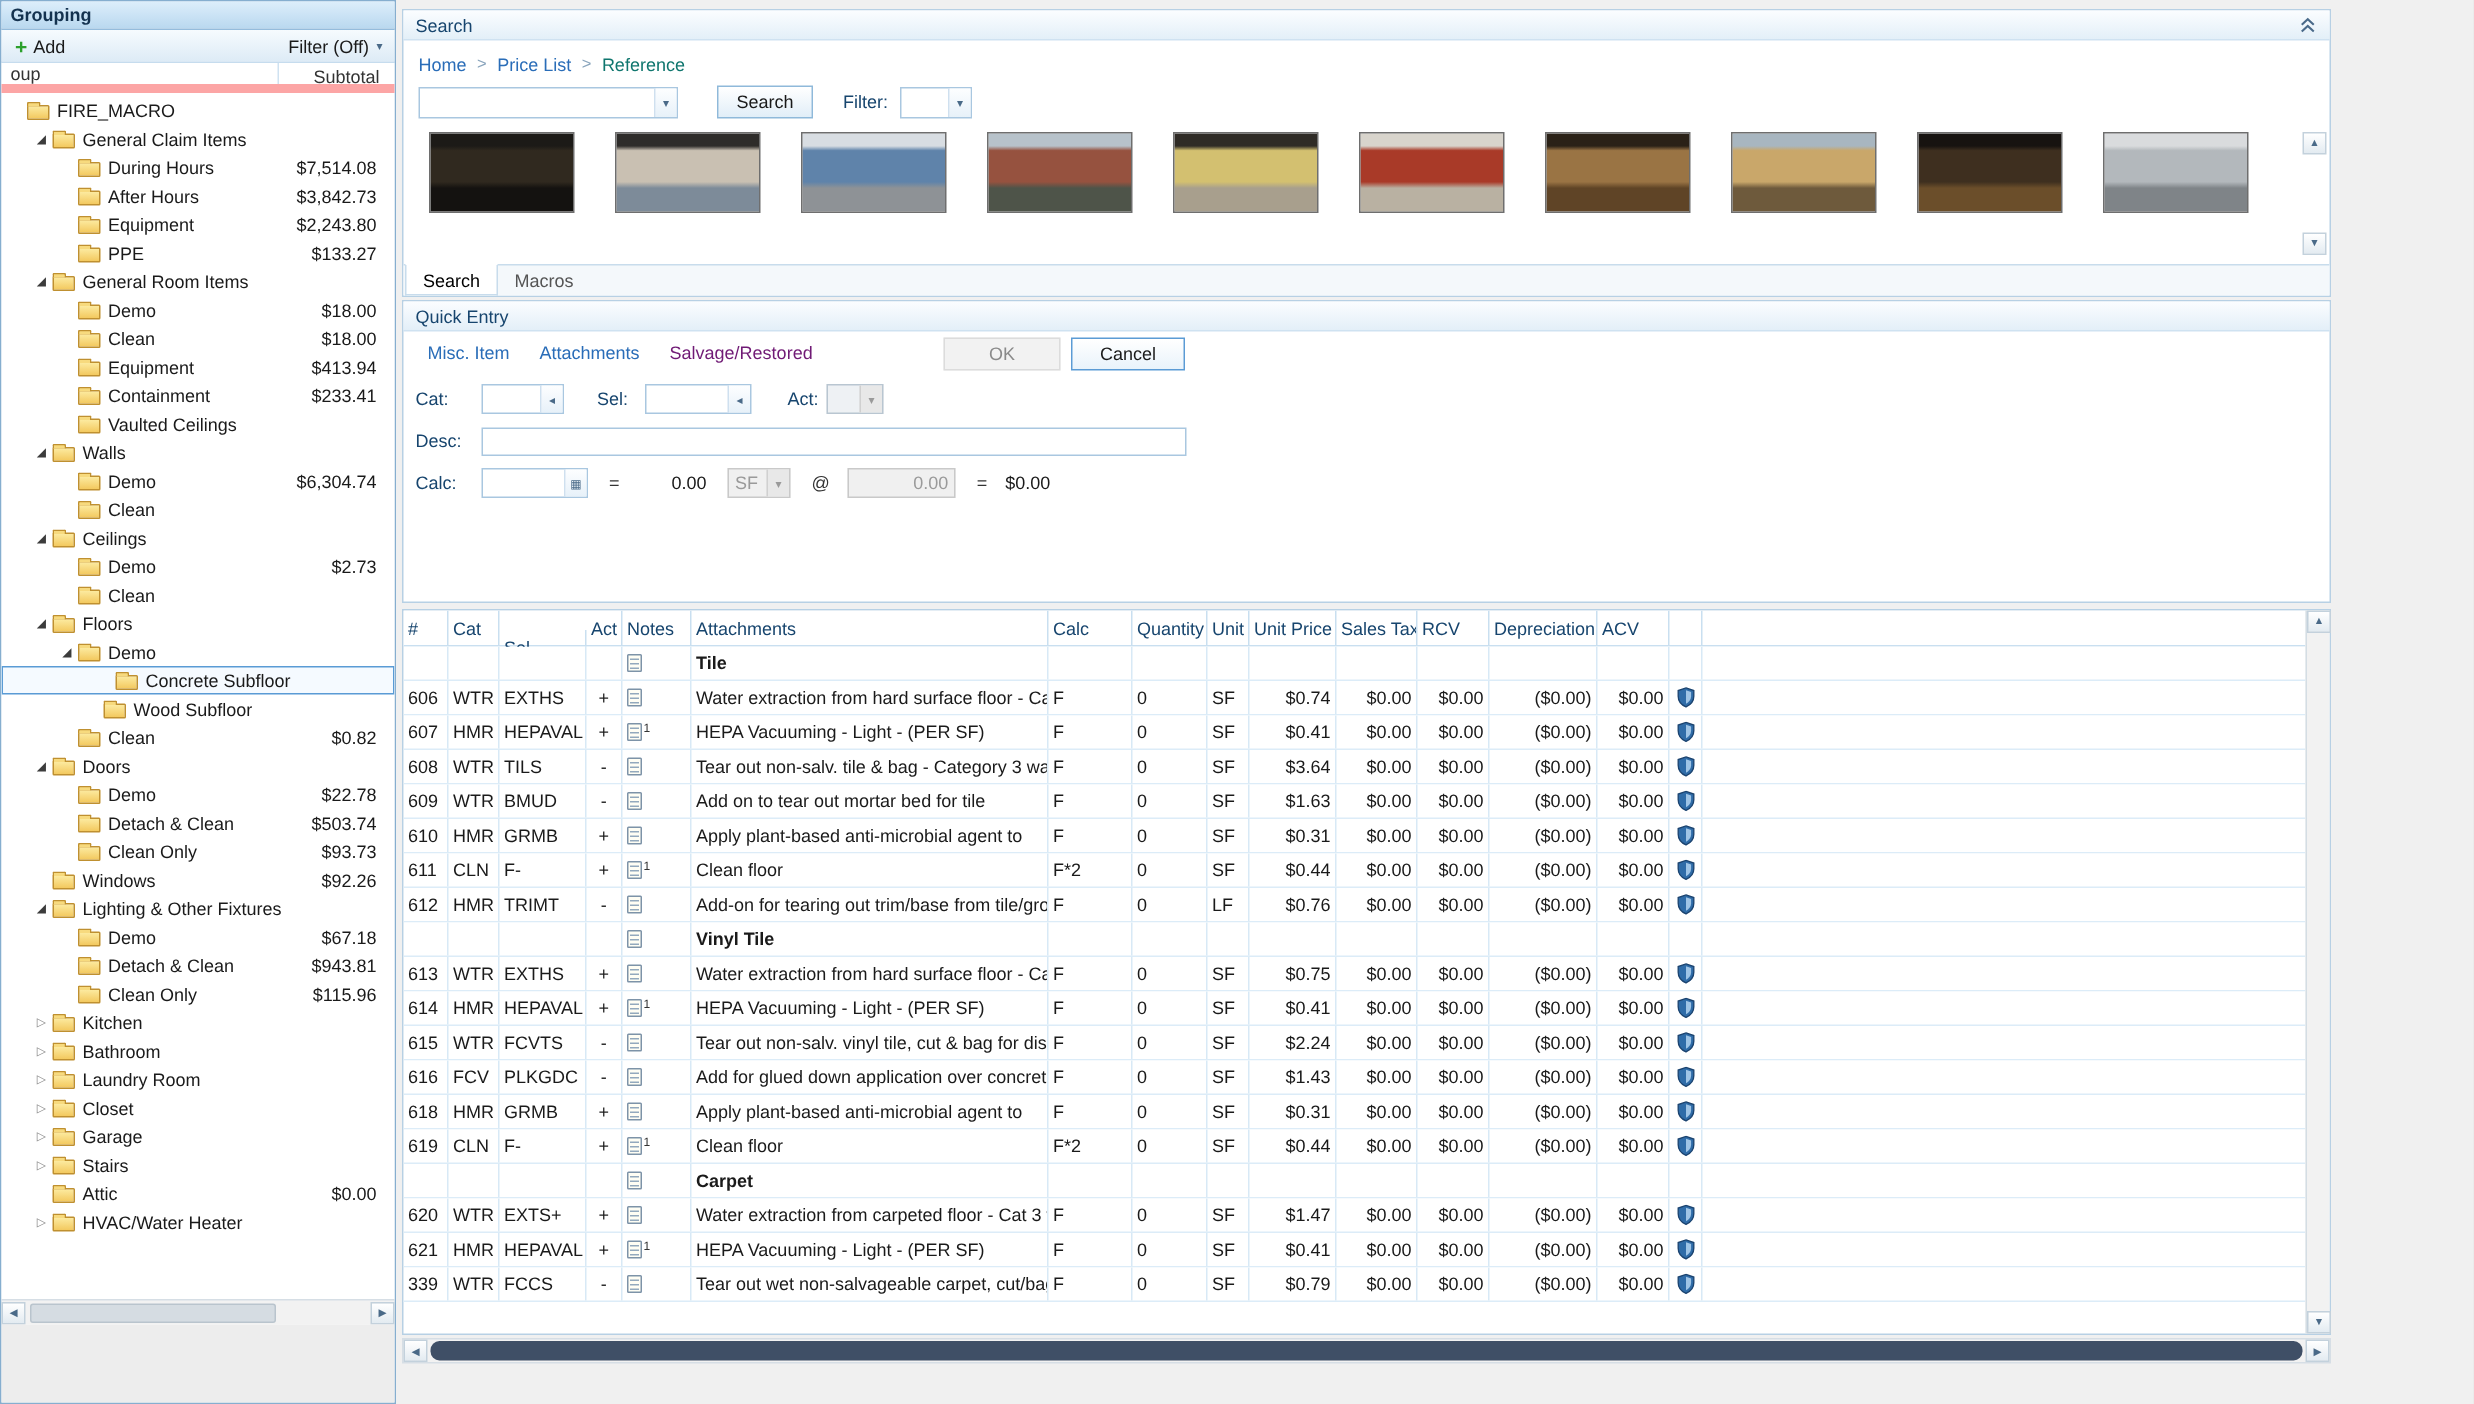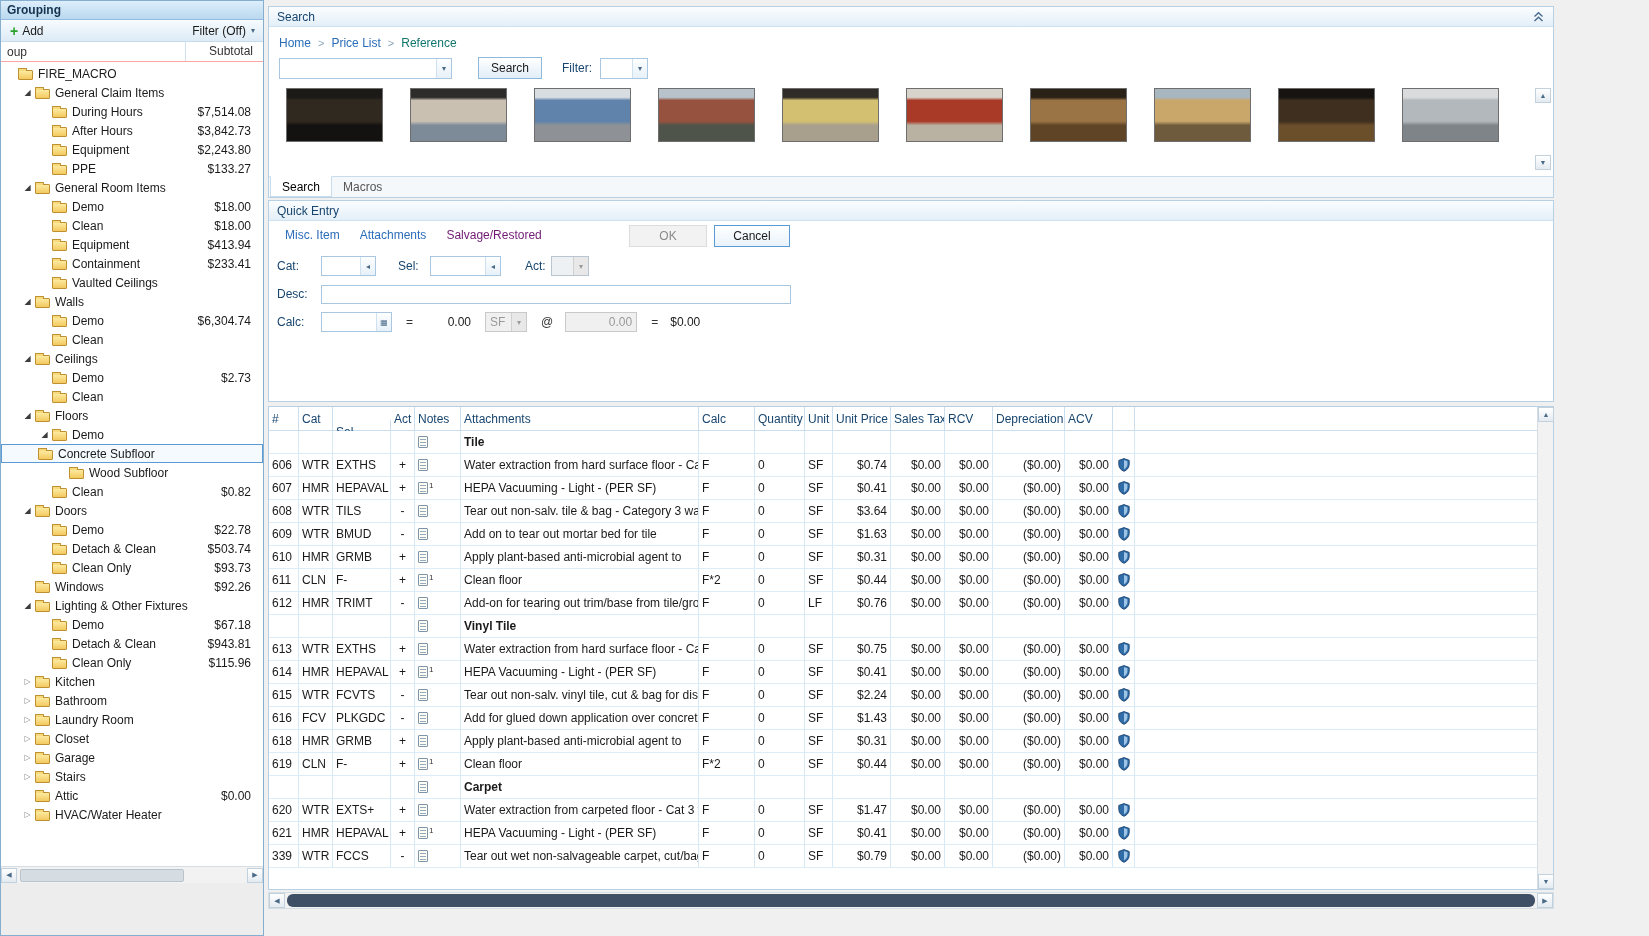--- a/index.html
+++ b/index.html
@@ -7,21 +7,21 @@
 body{font-family:"Liberation Sans","DejaVu Sans",sans-serif;font-size:12px;color:#1a1a1a;background:#e4e4e4}
 .app{position:relative;width:1649px;height:936px;background:#f0f0f0;display:flex;overflow:hidden}
 
 .sidebar{width:264px;min-width:264px;height:100%;background:#fff;border:1px solid #86aecf;display:flex;flex-direction:column}
 .sb-title{height:19px;line-height:18px;padding:0 6px;background:linear-gradient(#ddeefb,#b9d8ef);border-bottom:1px solid #95bcdc;color:#14324f;font-weight:bold}
 .sb-toolbar{height:22px;min-height:22px;display:flex;align-items:center;background:linear-gradient(#f6fbfe,#ddebf6);border-bottom:1px solid #c6dcee;padding:0 4px}
 .add-btn{display:inline-flex;align-items:center;gap:4px;padding:0 5px;cursor:default}
 .plus-icon{color:#2ca02c;font-weight:bold;font-size:14px;line-height:12px}
 .filter-btn{margin-left:auto;display:inline-flex;align-items:center;gap:5px;padding:0 4px}
 .caret{font-size:8px;color:#4a6a88}
-.sb-cols{height:20px;min-height:20px;display:flex;align-items:center;background:#fff;border-bottom:1px solid #fca5a5;color:#333}
+.sb-cols{height:20px;min-height:20px;display:flex;align-items:center;background:#fff;border-bottom:6px solid #fca5a5;color:#333}
 .sb-cols .g{flex:1;padding-left:6px}
 .sb-cols .s{width:78px;text-align:right;padding-right:10px;border-left:1px solid #cfe2f1;height:100%;line-height:19px}
 .tree{flex:1;overflow:hidden;background:#fff;padding-top:2px}
 .tree-row{height:19px;display:flex;align-items:center;white-space:nowrap}
 .tree-row.selected{outline:1px solid #5a9bd5;outline-offset:-1px;background:#f5faff}
 .twisty{width:13px;min-width:13px;text-align:center;font-size:8px;line-height:19px}
 .twisty.exp{color:#3c3c3c}
 .twisty.col{color:#8a8a8a}
 .folder{position:relative;width:15px;min-width:15px;height:10px;margin:2px 0 0 1px;background:linear-gradient(#fcea9f,#f3c95f);border:1px solid #bf9030;border-radius:1px}
 .folder::before{content:"";position:absolute;top:-3px;left:-1px;width:7px;height:2px;background:#f7da7e;border:1px solid #bf9030;border-bottom:none;border-radius:1px 1px 0 0}
@@ -243,21 +243,21 @@
           <span class="folder"></span>
           <span class="tree-label">Floors</span>
           <span class="tree-sub"></span>
         </div>
         <div class="tree-row" style="padding-left: 37px;">
           <span class="twisty exp">◢</span>
           <span class="folder"></span>
           <span class="tree-label">Demo</span>
           <span class="tree-sub"></span>
         </div>
-        <div class="tree-row selected" style="padding-left: 23px;">
+        <div class="tree-row selected" style="padding-left: 62px;">
           <span class="twisty"></span>
           <span class="folder"></span>
           <span class="tree-label">Concrete Subfloor</span>
           <span class="tree-sub"></span>
         </div>
         <div class="tree-row" style="padding-left: 54px;">
           <span class="twisty"></span>
           <span class="folder"></span>
           <span class="tree-label">Wood Subfloor</span>
           <span class="tree-sub"></span>

